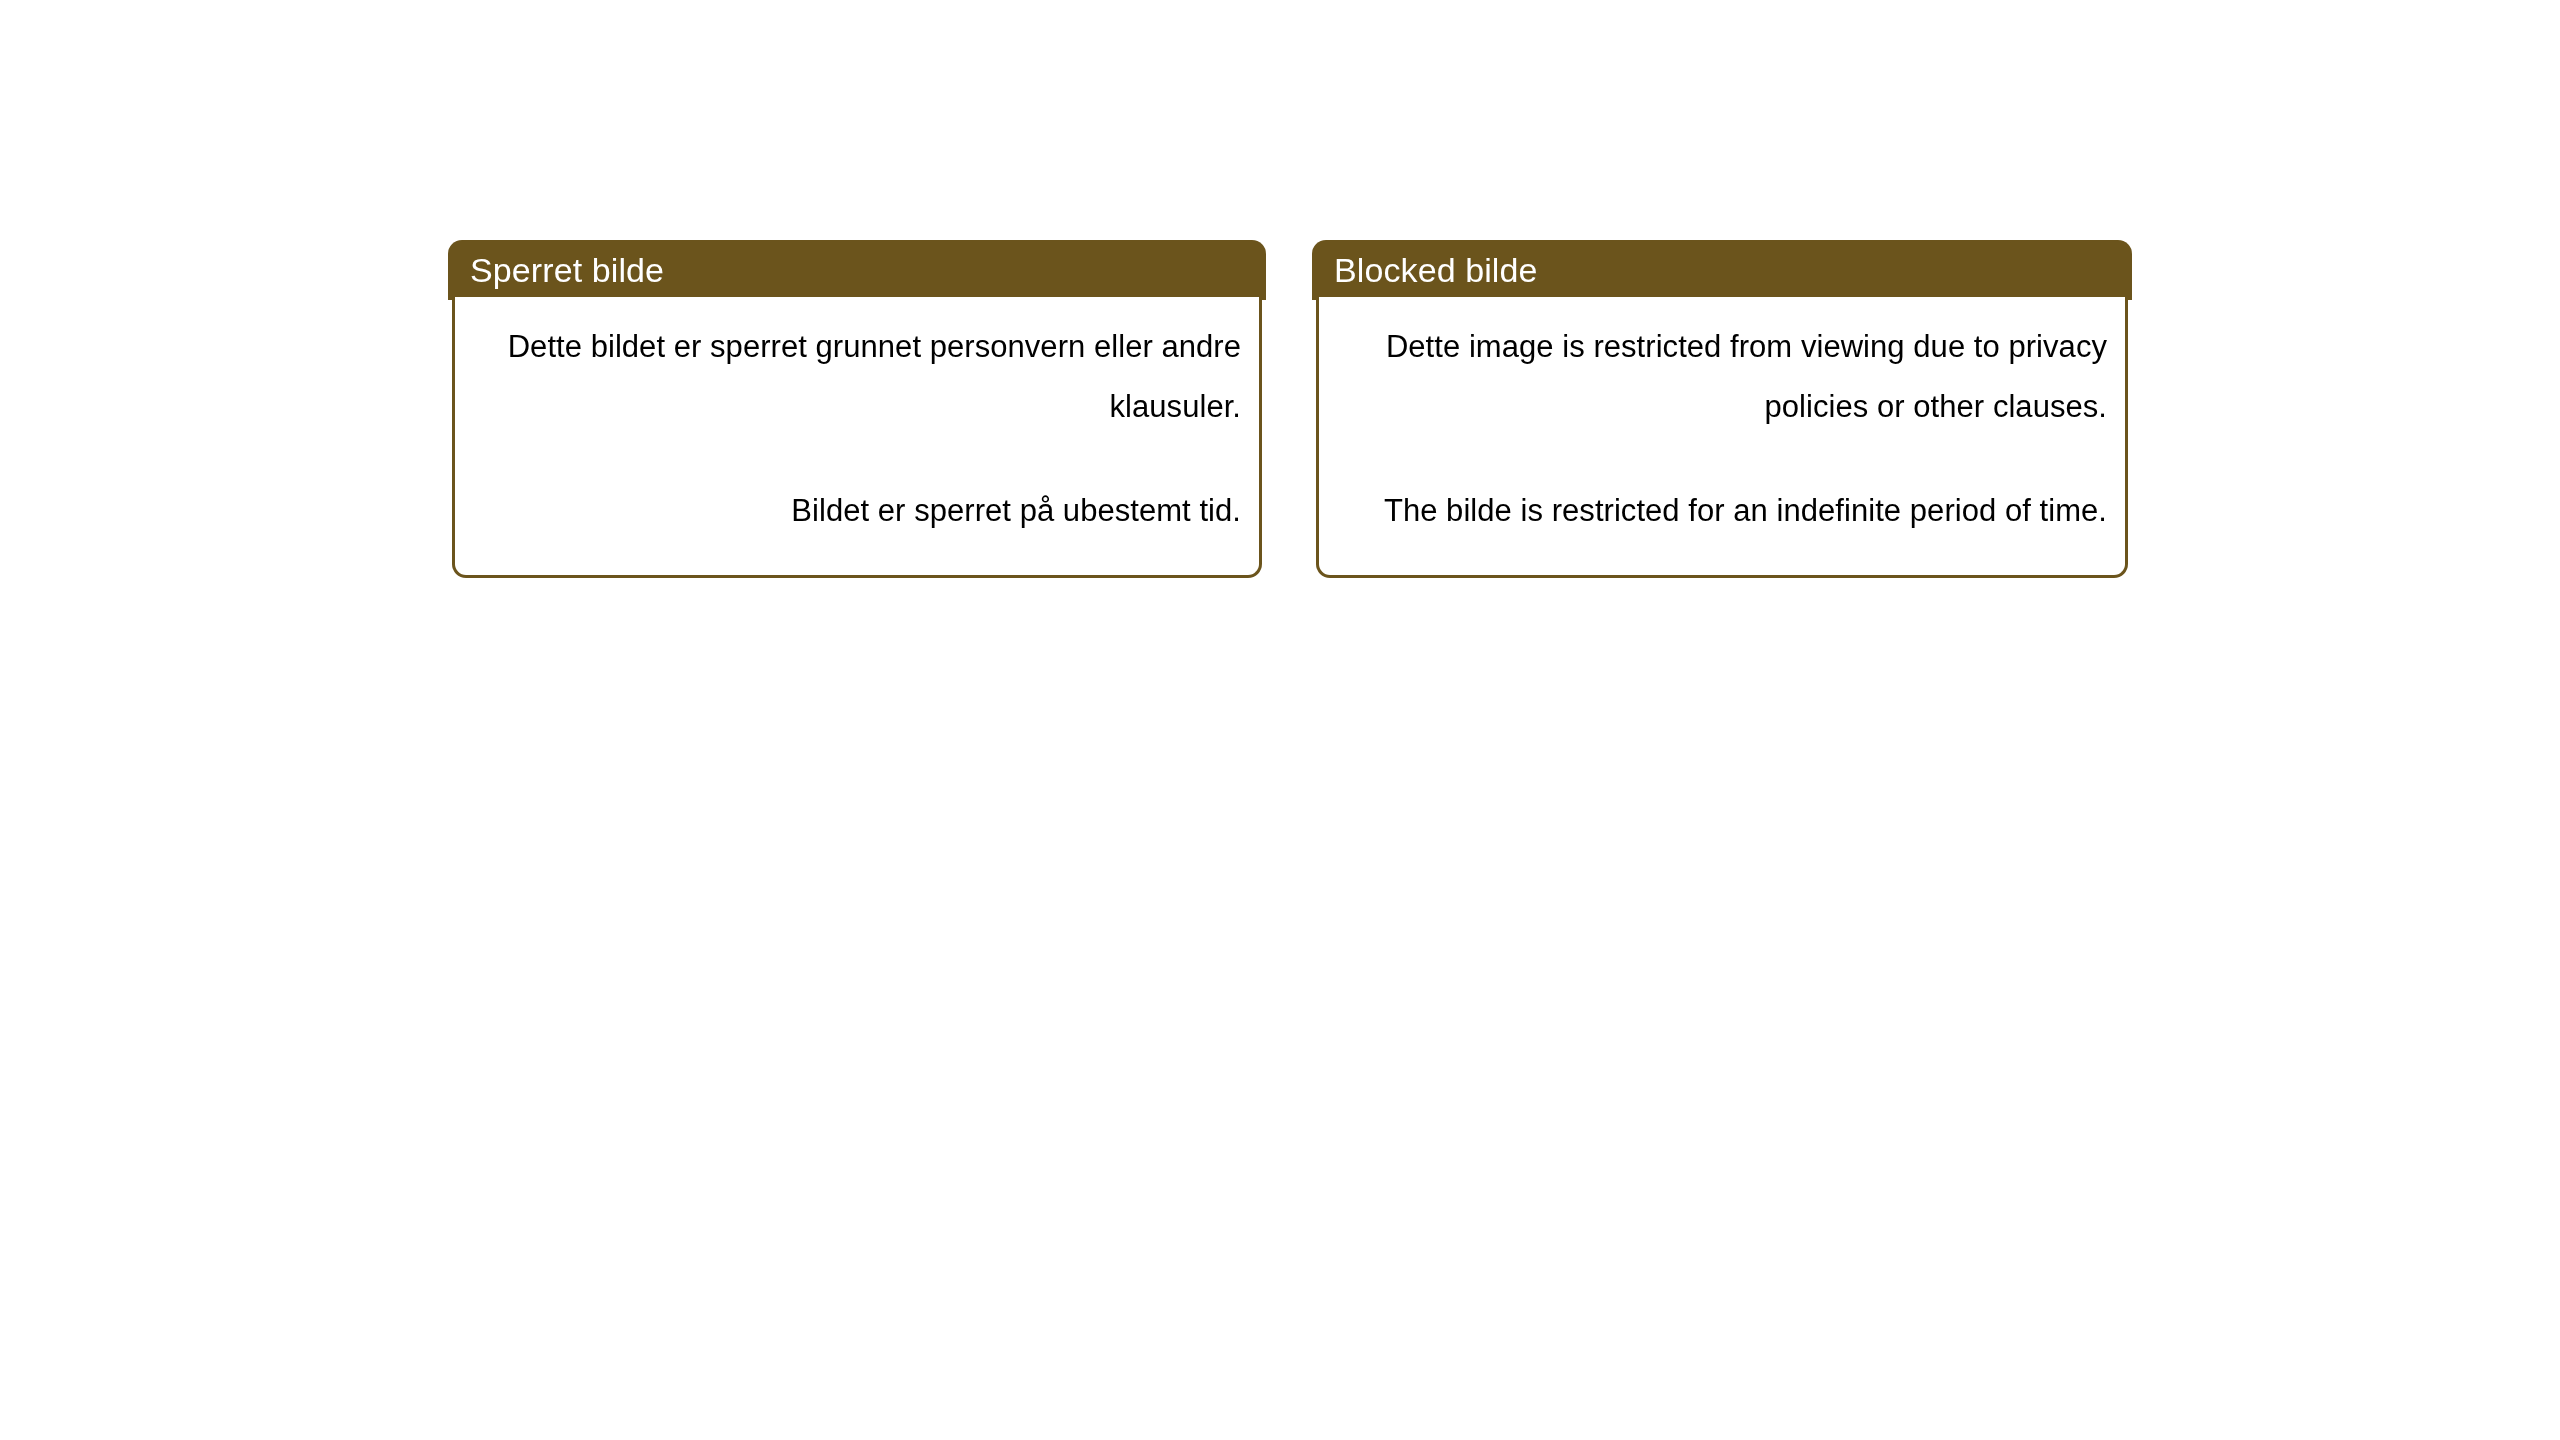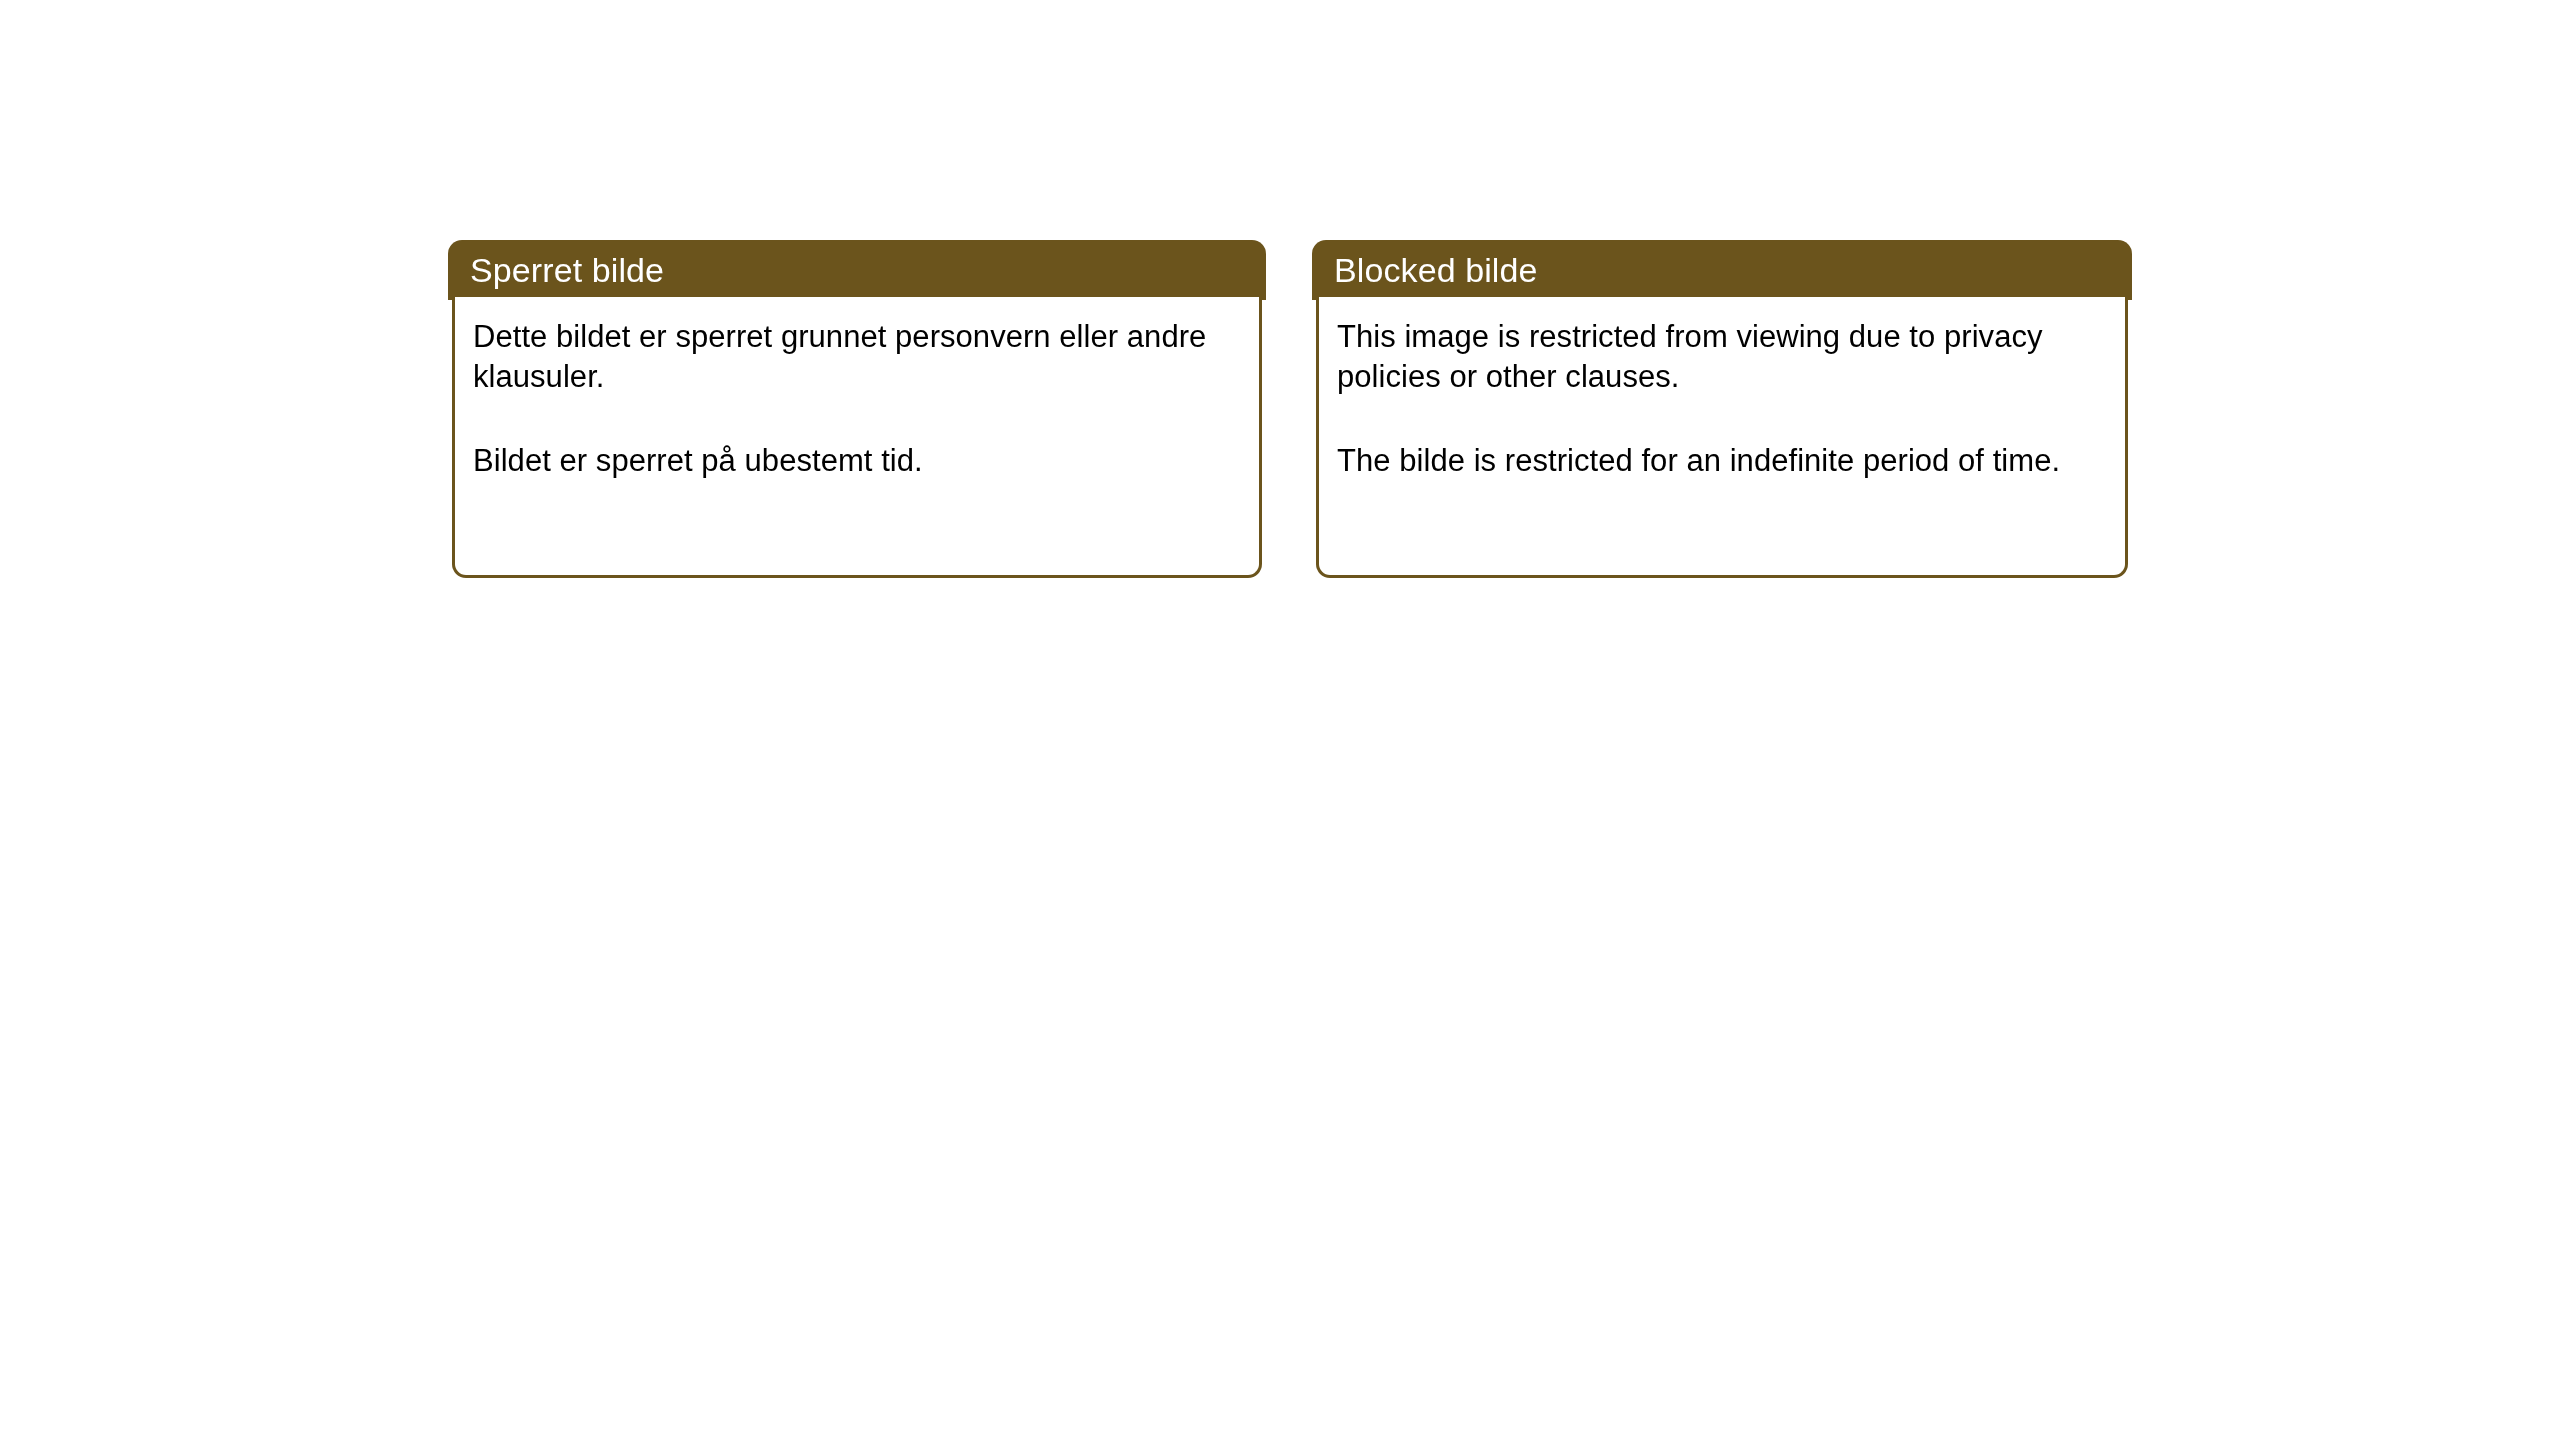--- a/index.html
+++ b/index.html
@@ -74,24 +74,25 @@
     border-top: none;
     border-bottom-left-radius: 14px;
     border-bottom-right-radius: 14px;
     box-sizing: border-box;
     padding: 20px 18px 0 18px;
   }
 
   .card-paragraph {
     color: #000000;
     font-size: 31px;
-    line-height: 40px;
+    line-height: 60px;
     font-weight: 400;
     margin: 0;
     letter-spacing: 0.05px;
+    text-align: right;
   }
 
   .paragraph-gap {
     height: 44px;
   }
 </style>
 </head>
 <body>
 
 <div id="canvas">
@@ -105,19 +106,19 @@
       <div class="paragraph-gap"></div>
       <p class="card-paragraph">Bildet er sperret på ubestemt tid.</p>
     </div>
   </div>
 
   <div class="notice-card card-en">
     <div class="card-header">
       <span class="card-title">Blocked bilde</span>
     </div>
     <div class="card-body">
-      <p class="card-paragraph">This image is restricted from viewing due to privacy policies or other clauses.</p>
+      <p class="card-paragraph">Dette image is restricted from viewing due to privacy policies or other clauses.</p>
       <div class="paragraph-gap"></div>
       <p class="card-paragraph">The bilde is restricted for an indefinite period of time.</p>
     </div>
   </div>
 
 </div>
 
 </body></html>

